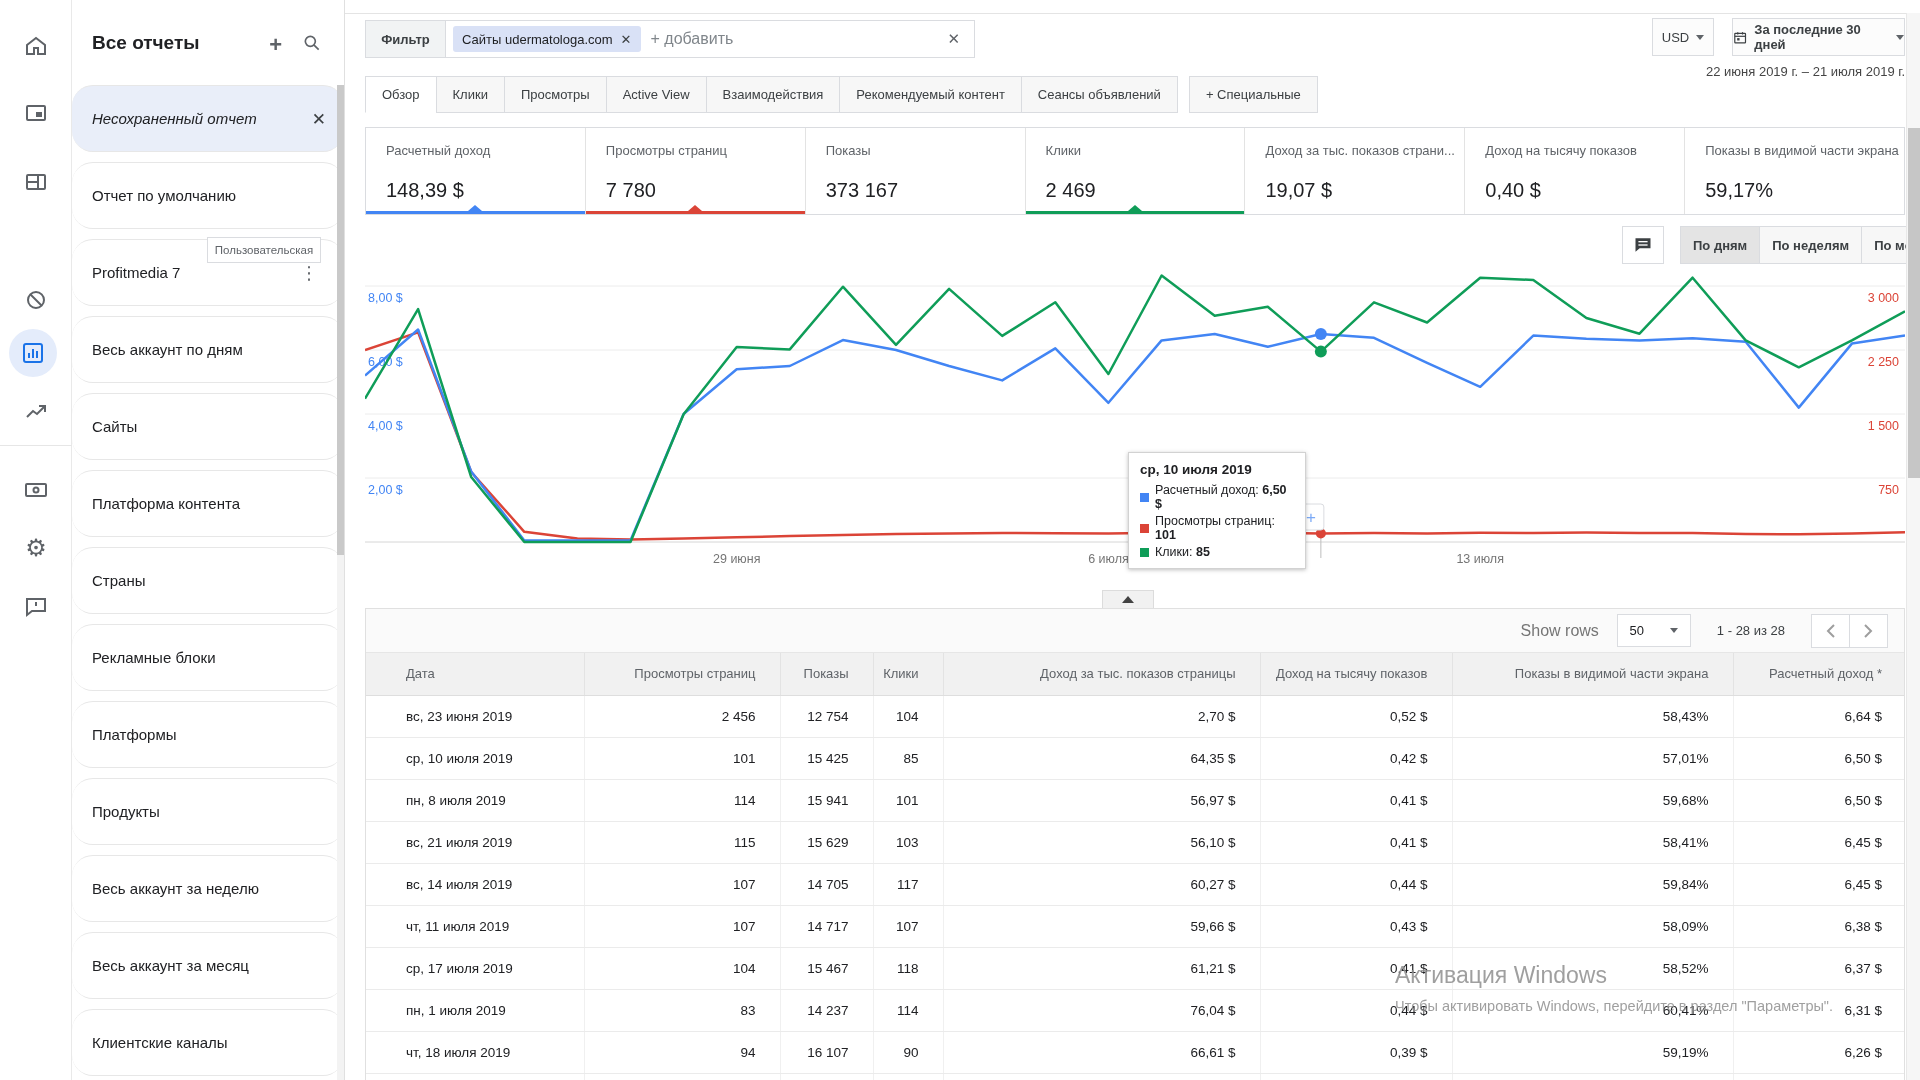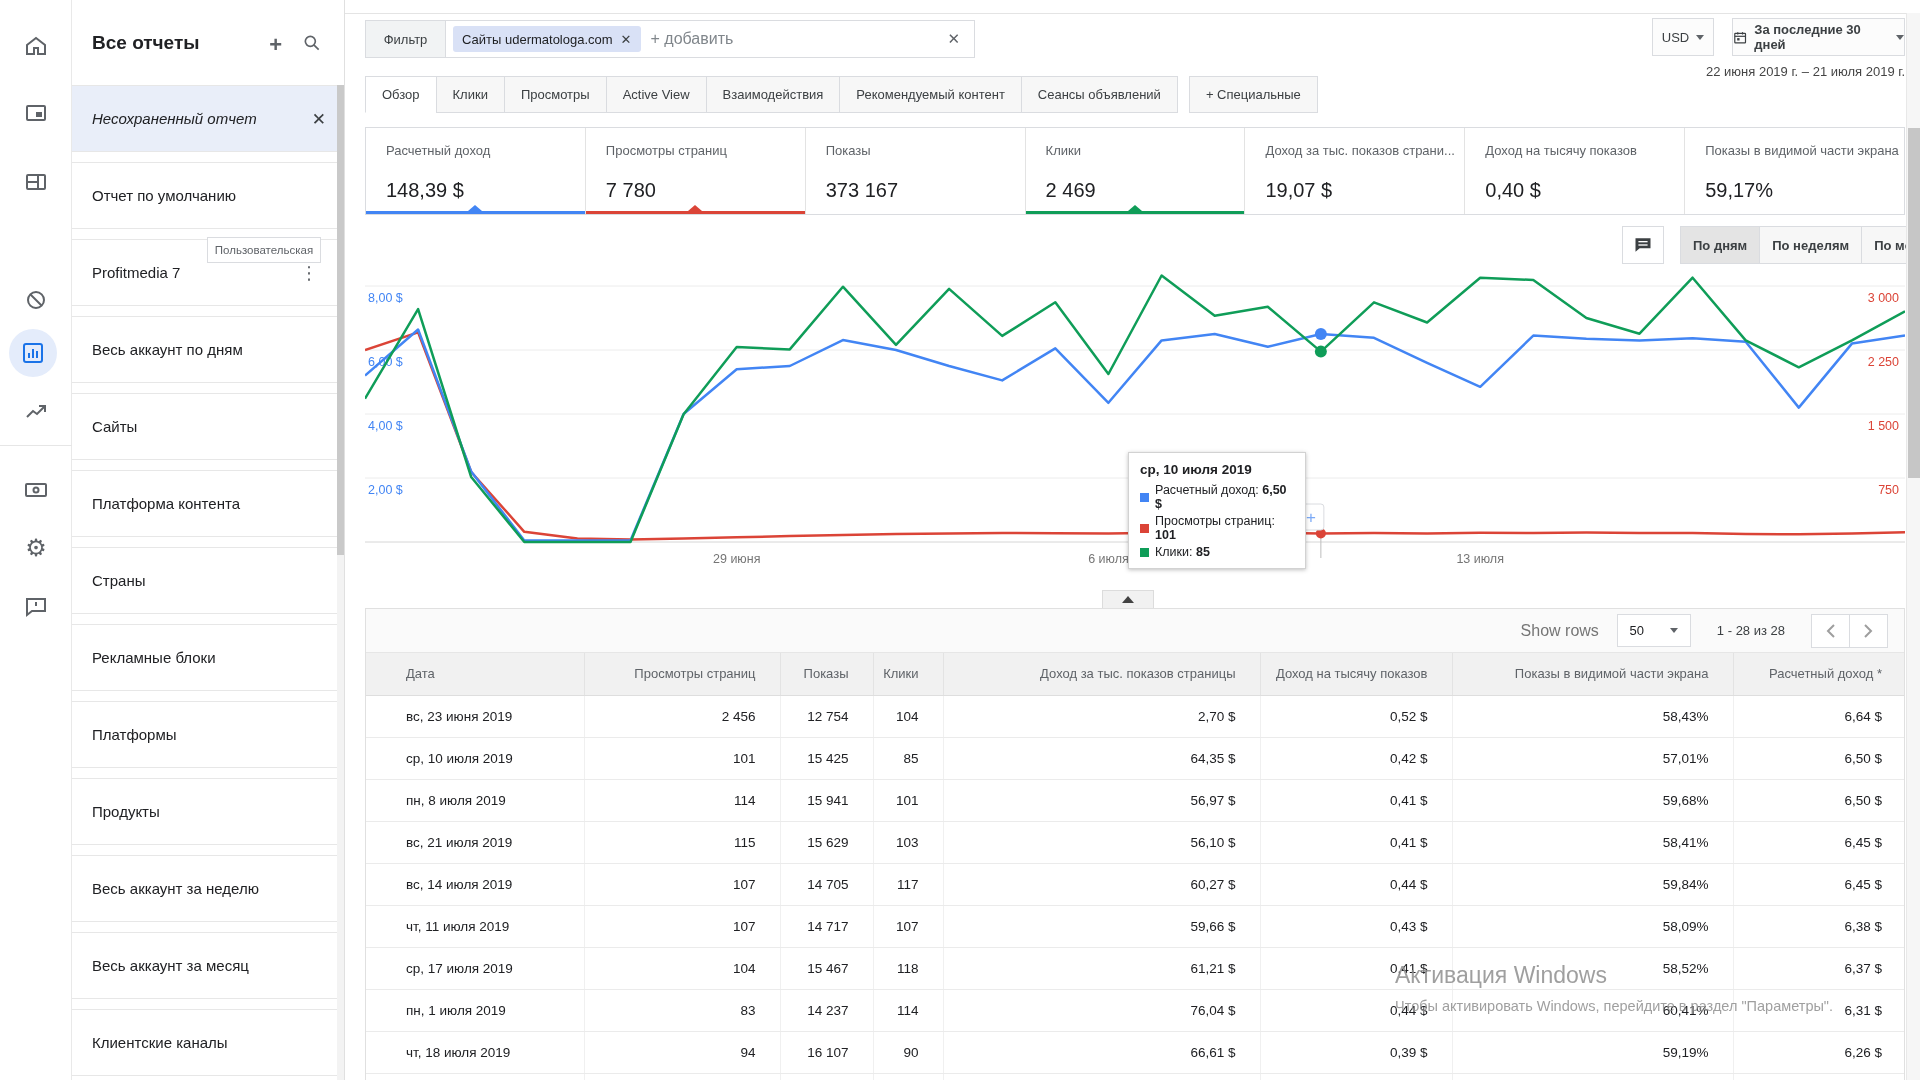--- a/index.html
+++ b/index.html
@@ -17,33 +17,33 @@
   .rail-divider { position:absolute; left:0; top:445px; width:72px; height:1px; background:#e6e6e6; }
   .gear-glyph { font-size:24px; line-height:24px; color:#5f6368; }
 
   
   .sidebar { position:absolute; left:72px; top:0; width:273px; height:1080px; background:#fff; border-right:1px solid #e0e0e0; z-index:4; }
   .side-head { position:absolute; left:0; top:18px; width:100%; height:54px;font-weight:bold; }
   .side-title { position:absolute; left:20px; top:14px; font-size:19px; color:#202124; }
   .side-plus { position:absolute; right:62px; top:14px; font-size:22px; color:#5f6368; cursor:pointer; }
   .side-search { position:absolute; right:22px; top:15px; }
   .side-list { position:absolute; left:0; top:85px; width:100%; }
-  .side-item { position:relative; height:67px; margin-bottom:10px; border-top:1px solid #e7e7e7; border-bottom:1px solid #e7e7e7; display:flex; align-items:center; cursor:pointer; background:#fff; }
+  .side-item { position:relative; height:67px; margin-bottom:10px; border-top:1px solid #e7e7e7; border-bottom:1px solid #e7e7e7; display:flex; align-items:center; cursor:pointer; background:#fff;border-radius:21px; }
   .side-item .lbl { padding-left:20px; font-size:15px; color:#202124; }
   .side-item.active { background:#e9eef9; }
   .side-item.active .lbl { font-style:italic; }
   .side-x { position:absolute; right:18px; top:50%; transform:translateY(-50%); font-size:17px; color:#3c4043; }
   .side-kebab { position:absolute; right:26px; top:50%; transform:translateY(-50%); font-size:18px; color:#5f6368; letter-spacing:0; }
   .custom-badge { position:absolute; left:135px; top:237px; width:114px; height:26px; background:#fff; border:1px solid #dadce0; font-size:11.5px; color:#5f6368; display:flex; align-items:center; justify-content:center; z-index:6; }
   .side-scroll { position:absolute; right:0; top:85px; width:7px; bottom:0; background:#f3f3f3; }
   .side-scroll .thumb { position:absolute; left:0; top:0; width:7px; height:470px; background:#c9c9c9; }
 
   
   .filter-bar { position:absolute; left:365px; top:20px; width:610px; height:38px; background:#fff; border:1px solid #dadce0; display:flex; align-items:center; }
-  .filter-label { width:80px; height:100%; background:#f1f3f4; border-right:1px solid #dadce0; display:flex; align-items:center; justify-content:center; font-size:13px; color:#3c4043; }
+  .filter-label { width:80px; height:100%; background:#f1f3f4; border-right:1px solid #dadce0; display:flex; align-items:center; justify-content:center; font-size:13px; color:#3c4043;font-weight:bold; }
   .chip { margin-left:7px; height:26px; background:#d9e1f6; border-radius:3px; padding:0 9px; display:flex; align-items:center; gap:8px; font-size:13px; color:#202124; }
   .chip .chip-x { font-size:13px; color:#3c4043; cursor:pointer; }
   .add-input { flex:1; border:none; outline:none; margin-left:10px; font-size:16px; color:#202124; font-family:inherit; background:transparent; }
   .add-input::placeholder { color:#80868b; }
   .clear-x { margin:0 14px; font-size:15px; color:#5f6368; cursor:pointer; }
 
   
   .mini-select { position:absolute; top:18px; height:38px; background:#fcfcfc; border:1px solid #dadce0; display:flex; align-items:center; justify-content:center; gap:7px; font-size:13px; color:#3c4043; cursor:pointer; }
   .usd-select { left:1652px; width:62px; }
   .date-select { left:1732px; width:173px; font-weight:bold; }

